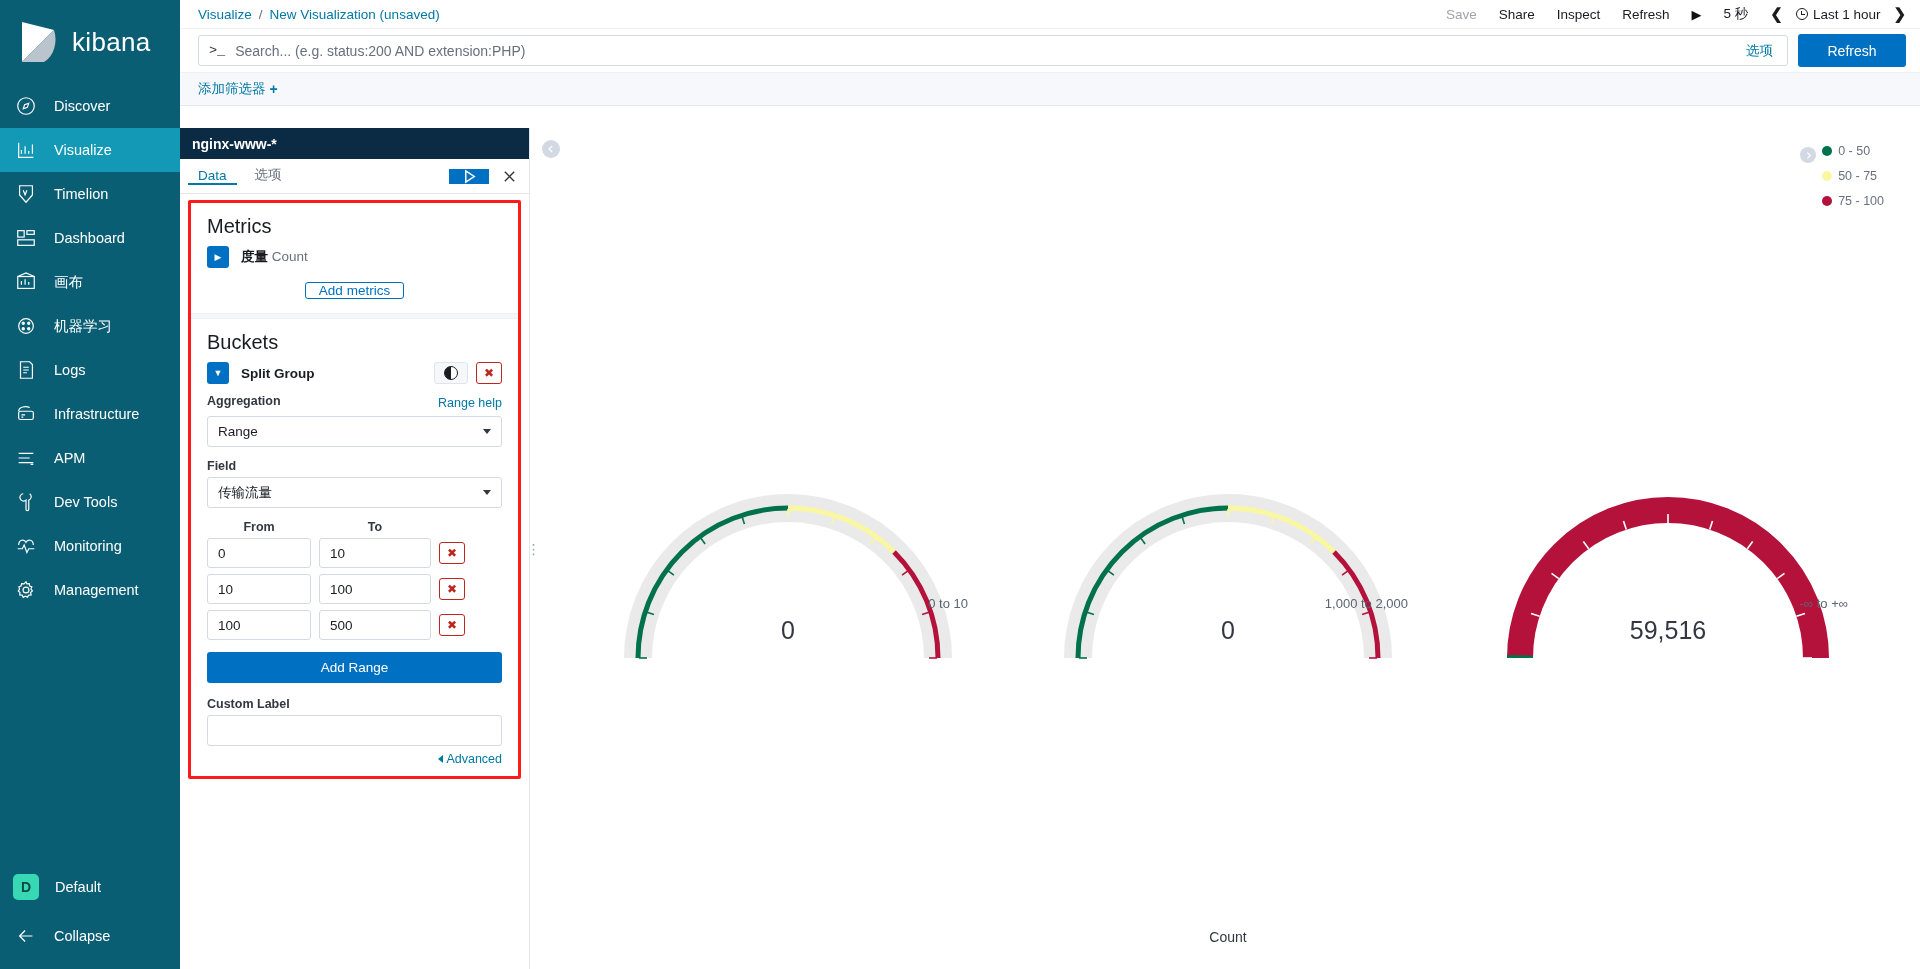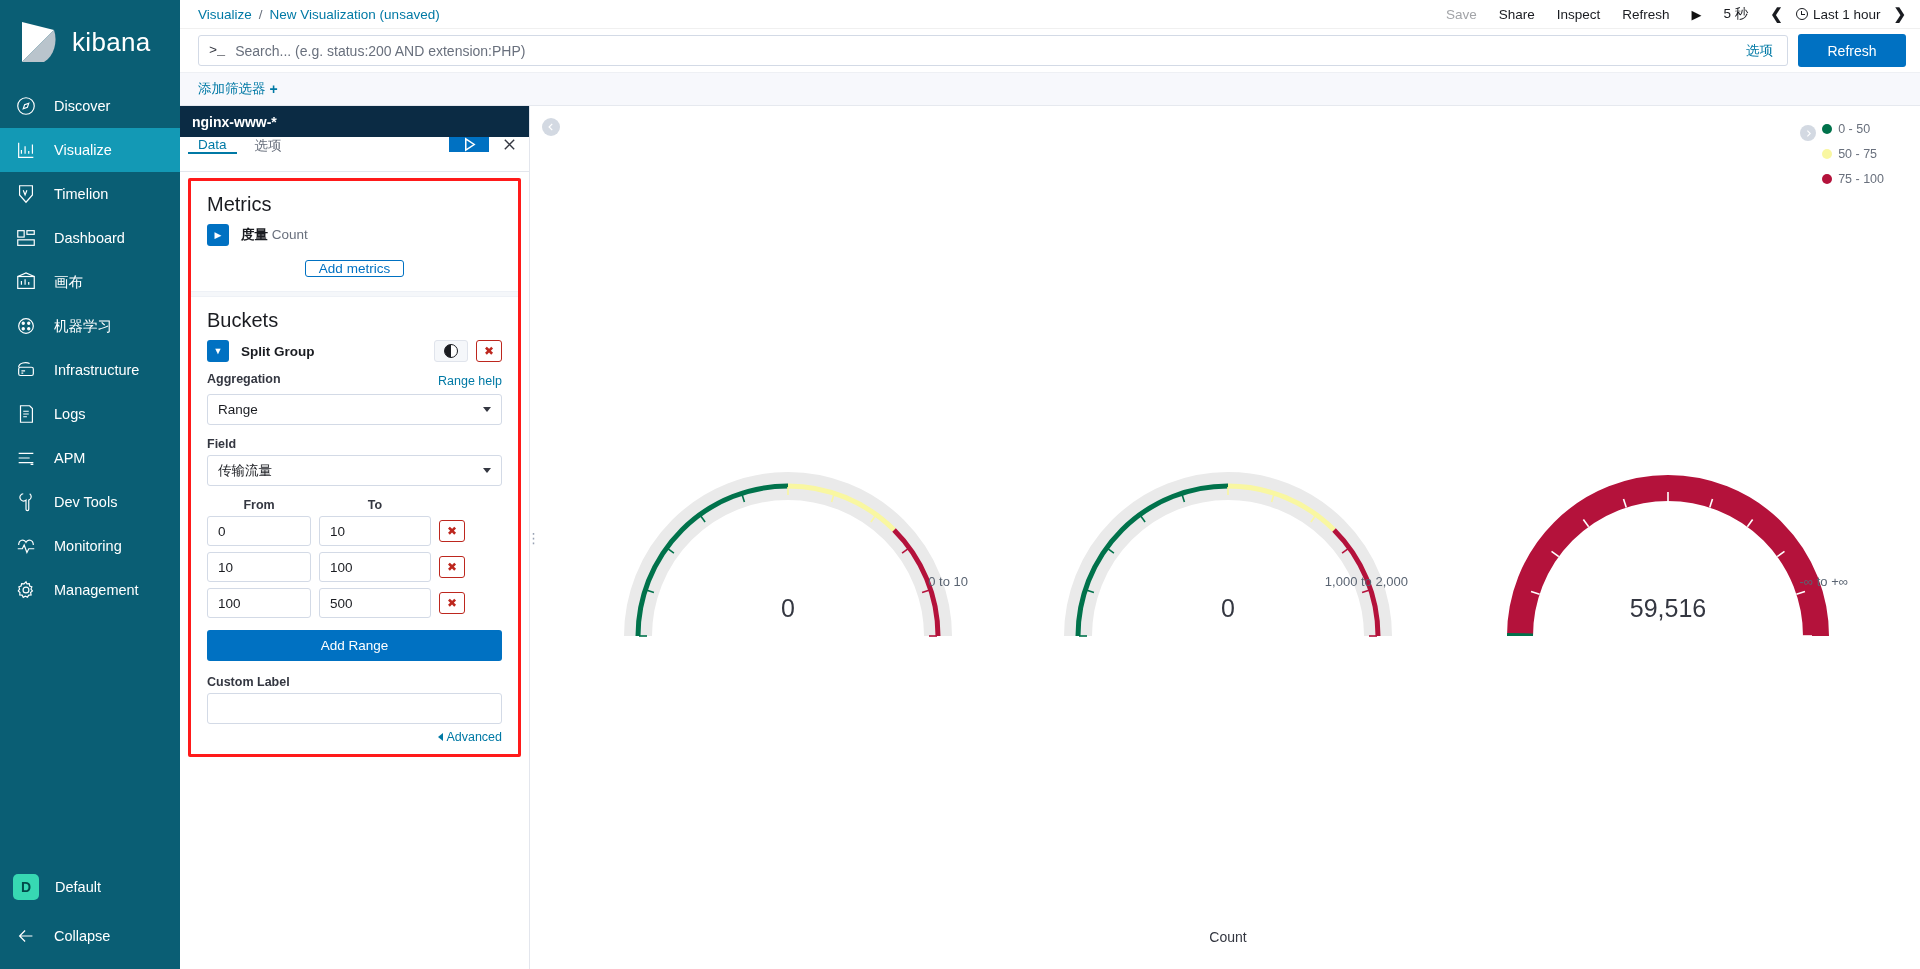--- a/index.html
+++ b/index.html
@@ -86,29 +86,29 @@
 
   
   .filterbar {
     height: 34px; background: #f7f8fc; display: flex; align-items: center;
     padding-left: 18px; border-top: 1px solid #eef0f4; border-bottom: 1px solid #e6e9ef;
   }
   .add-filter { color: #0079a5; font-size: 13.5px; cursor: pointer; display:flex; align-items:center; gap:4px; }
   .plus { font-weight: 700; font-size: 14px; }
 
   
-  .workspace { flex: 1 1 auto; display: flex; min-height: 0; position: relative; background:#fff; }
+  .workspace { flex: 1 1 auto; display: flex; min-height: 0; position: relative; background:#fff;margin-top:22px; }
 
   
   .editor { width: 350px; flex: 0 0 350px; display:flex; flex-direction:column; background:#fff; border-right:1px solid #e3e6ed; min-height:0;}
   .index-header {
     height: 31px; background: #0b2b44; color: #fff; display:flex; align-items:center;
     padding-left: 12px; font-size: 14px; font-weight: 700;
   }
-  .tabrow { height: 35px; display: flex; align-items: flex-start; border-bottom: 1px solid #e3e6ed; background:#fff; }
+  .tabrow { height: 35px; display: flex; align-items: center; border-bottom: 1px solid #e3e6ed; background:#fff; }
   .tab {
     padding: 0 10px; display: flex; align-items: center; font-size: 13.5px; color: #69707d;
     cursor: pointer; border-bottom: 2px solid transparent; margin-left: 8px;
   }
   .tab.active { color: #0079a5; border-bottom-color: #0079a5; }
   .tabrow-spacer { flex: 1 1 auto; }
   .apply-btn {
     width: 40px; background: #0071c2; color: #fff; display:flex; align-items:center; justify-content:center;
     cursor: pointer; border: none;
   }
@@ -275,35 +275,35 @@
               <circle cx="15" cy="9" r="1.2" fill="#fff"></circle>
               <circle cx="9" cy="15" r="1.2" fill="#fff"></circle>
               <circle cx="15" cy="15" r="1.2" fill="#fff"></circle>
             </svg>
           </span>
         <span>机器学习</span>
       </div>
       <div class="nav-item">
         <span class="nav-icon">
             <svg viewBox="0 0 24 24">
+              <path d="M6 3 L16 3 L19 6 L19 21 L6 21 Z"></path>
+              <path d="M9 9 L15 9 M9 12 L15 12 M9 15 L13 15"></path>
+            </svg>
+          </span>
+        <span>Logs</span>
+      </div>
+      <div class="nav-item">
+        <span class="nav-icon">
+            <svg viewBox="0 0 24 24">
               <rect x="4" y="9" width="16" height="9" rx="2"></rect>
               <path d="M7 13 L11 13 M7 15.5 L9 15.5"></path>
               <path d="M4 9 C4 4 12 3 16 5"></path>
             </svg>
           </span>
         <span>Infrastructure</span>
-      </div>
-      <div class="nav-item">
-        <span class="nav-icon">
-            <svg viewBox="0 0 24 24">
-              <path d="M6 3 L16 3 L19 6 L19 21 L6 21 Z"></path>
-              <path d="M9 9 L15 9 M9 12 L15 12 M9 15 L13 15"></path>
-            </svg>
-          </span>
-        <span>Logs</span>
       </div>
       <div class="nav-item">
         <span class="nav-icon">
             <svg viewBox="0 0 24 24">
               <path d="M4 7 L20 7 M4 12 L16 12 M4 17 L20 17 M17 19 L20 19"></path>
             </svg>
           </span>
         <span>APM</span>
       </div>
       <div class="nav-item">

